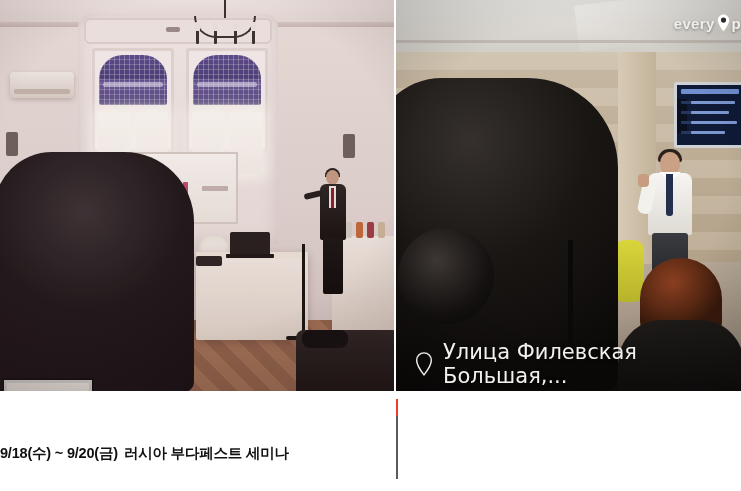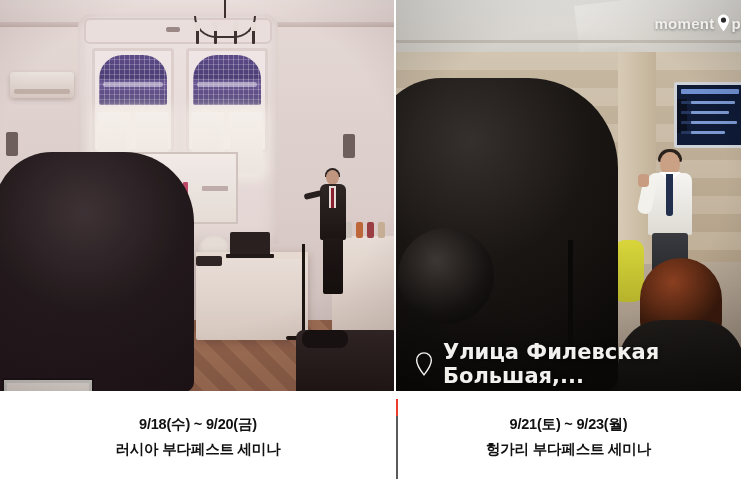--- a/index.html
+++ b/index.html
@@ -212,32 +212,32 @@
     background:radial-gradient(120% 100% at 50% 45%,rgba(0,0,0,0) 38%,rgba(0,0,0,.46) 100%);}
 
   
   .rp-overlay{position:absolute;left:0;top:0;width:100%;height:100%;}
   .rp-quote{position:absolute;left:14px;top:6px;width:330px;
     font-family:"DejaVu Sans","Liberation Sans",sans-serif;
     font-size:62px;line-height:1.02;font-weight:300;color:#f4f4f2;
     letter-spacing:-1px;white-space:pre-line;
     text-shadow:0 1px 3px rgba(0,0,0,.35);}
   .rp-loc{position:absolute;left:18px;top:340px;display:flex;align-items:center;gap:9px;
-    color:#f2f1ee;font-size:21px;font-weight:700;
+    color:#f2f1ee;font-size:21px;font-weight:400;
     font-family:"DejaVu Sans","Liberation Sans",sans-serif;
     text-shadow:0 1px 4px rgba(0,0,0,.55);}
   .rp-pin{flex:0 0 auto;width:20px;height:26px;}
   .rp-wm{position:absolute;right:0px;top:14px;display:flex;align-items:center;gap:1px;
     font-size:15px;font-weight:700;color:#f0efec;letter-spacing:.3px;
     text-shadow:0 1px 3px rgba(0,0,0,.4);}
   .rp-wm .wmpin{width:15px;height:18px;}
 
   
   .captions{position:absolute;left:0;top:391px;width:741px;height:100px;background:#fff;}
-  .cap{position:absolute;top:0;height:100px;display:flex;flex-direction:column;
+  .cap{position:absolute;top:0;height:100px;display:flex;
     align-items:center;justify-content:flex-start;padding-top:24px;gap:6px;border-radius:7px;}
   .cap.left{left:0;width:396px;}
   .cap.right{left:396px;width:345px;}
   .cap .line{font-size:14.5px;font-weight:700;color:#111111;letter-spacing:-.2px;
     font-family:"Liberation Sans","DejaVu Sans",sans-serif;white-space:nowrap;}
   .divider{position:absolute;left:396px;top:399px;width:2px;height:80px;}
   .divider .d-red{position:absolute;left:0;top:0;width:2px;height:17px;background:#ef3b2d;}
   .divider .d-gray{position:absolute;left:0;top:17px;width:2px;height:63px;background:#5a5a5a;}
 </style>
 </head>
@@ -387,21 +387,21 @@
           <div class="rp-cam-lens"></div>
         </div>
         <div class="rp-cam-pole"></div>
 
         <div class="rp-vig"></div>
       </div>
 
       <div class="rp-overlay">
 
         <div class="rp-wm">
-          <span>moment</span>
+          <span>every</span>
           <span class="wmpin">
             <svg viewBox="0 0 24 30" width="15" height="18" aria-hidden="true">
               <path d="M12 1C6.8 1 2.6 5.2 2.6 10.4c0 6.9 9.4 18.6 9.4 18.6s9.4-11.7 9.4-18.6C21.4 5.2 17.2 1 12 1z" fill="#ffffff"></path>
               <circle cx="12" cy="10.2" r="4.3" fill="#2b2b2b"></circle>
             </svg>
           </span>
           <span>p</span>
         </div>
 
 
@@ -416,24 +416,20 @@
 
       </div>
     </div>
   </div>
 
   <div class="captions">
     <div class="cap left">
       <div class="line">9/18(수) ~ 9/20(금)</div>
       <div class="line">러시아 부다페스트 세미나</div>
     </div>
-    <div class="cap right">
-      <div class="line">9/21(토) ~ 9/23(월)</div>
-      <div class="line">헝가리 부다페스트 세미나</div>
-    </div>
   </div>
 
   <div class="divider">
     <div class="d-red"></div>
     <div class="d-gray"></div>
   </div>
 
 </div>
 
 </body></html>

